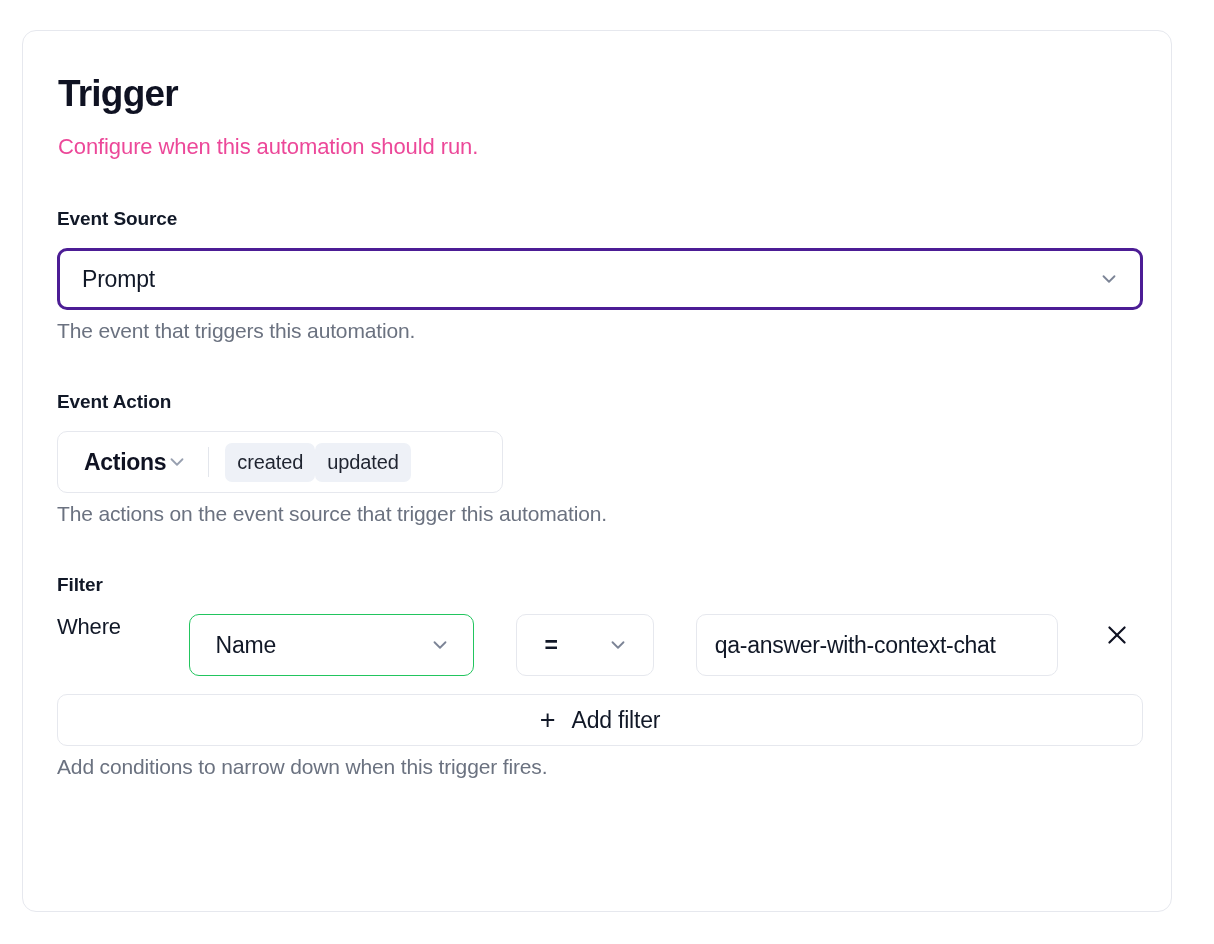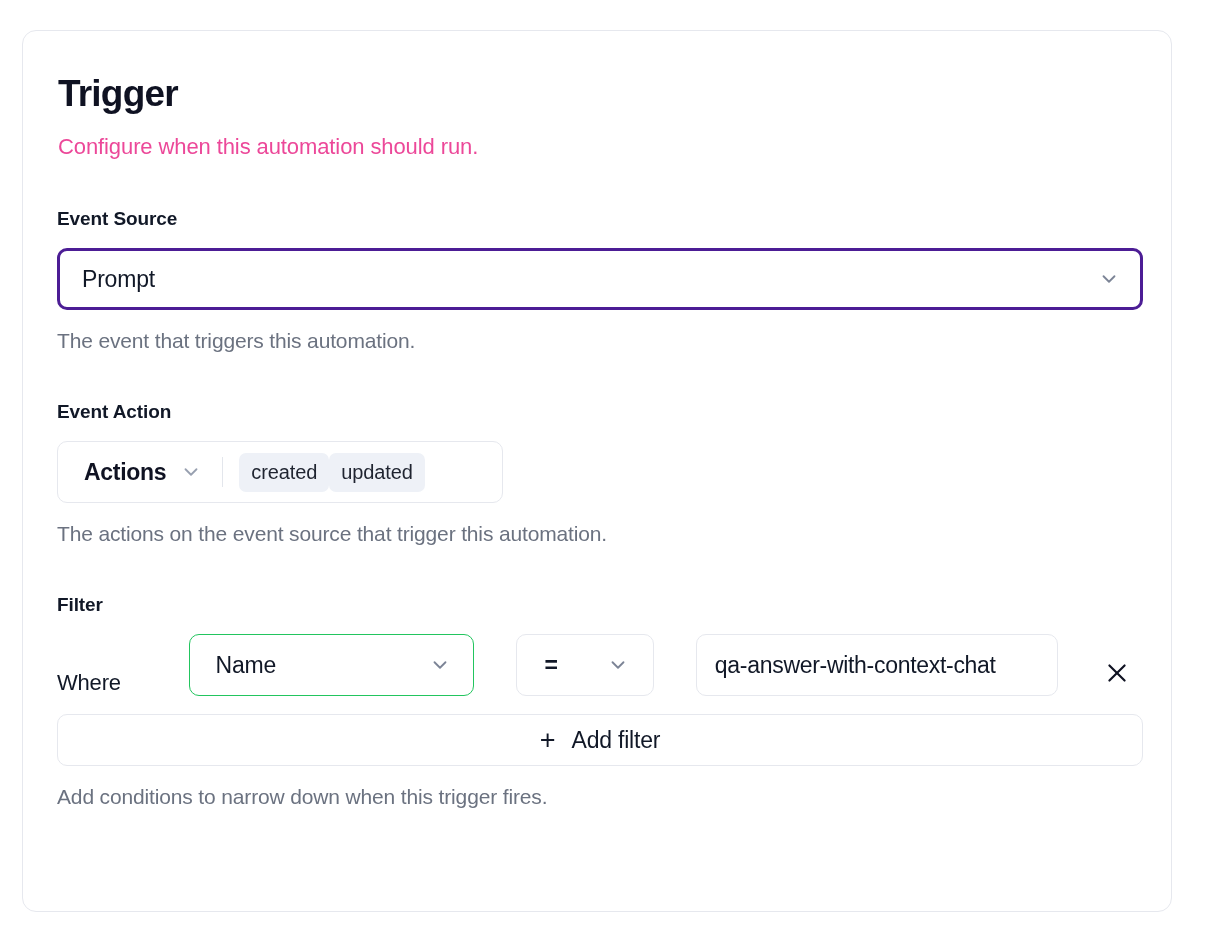--- a/index.html
+++ b/index.html
@@ -79,39 +79,38 @@
     letter-spacing: -0.2px;
   }
   .chev {
     width: 22px;
     height: 22px;
     display: inline-block;
     flex: none;
   }
   .chev svg { display: block; }
 
-  .help-row { margin-top: 19px; }
+  .help-row { margin-top: 9px; }
 
   
   .block-event-action { margin-top: 48px; }
   .actions-control {
     margin-top: 18px;
     height: 62px;
     width: 446px;
     border: 1px solid #e6e8ee;
     border-radius: 10px;
     background: #ffffff;
     display: flex;
     align-items: center;
     padding-left: 26px;
   }
   .actions-trigger {
     display: flex;
     align-items: center;
-    gap: 14px;
     cursor: pointer;
   }
   .actions-label {
     font-size: 23px;
     font-weight: bold;
     color: #0f1222;
     letter-spacing: -0.3px;
   }
   .divider-v {
     width: 1px;
@@ -129,21 +128,21 @@
     color: #1f2430;
     letter-spacing: -0.1px;
     cursor: pointer;
   }
 
   
   .block-filter { margin-top: 48px; }
   .filter-row {
     margin-top: 18px;
     display: flex;
-    align-items: flex-end;
+    align-items: flex-start;
     gap: 24px;
   }
   .where-label {
     font-size: 22px;
     color: #111827;
     width: 120px;
     letter-spacing: -0.2px;
   }
   .filter-field {
     width: 312px;

